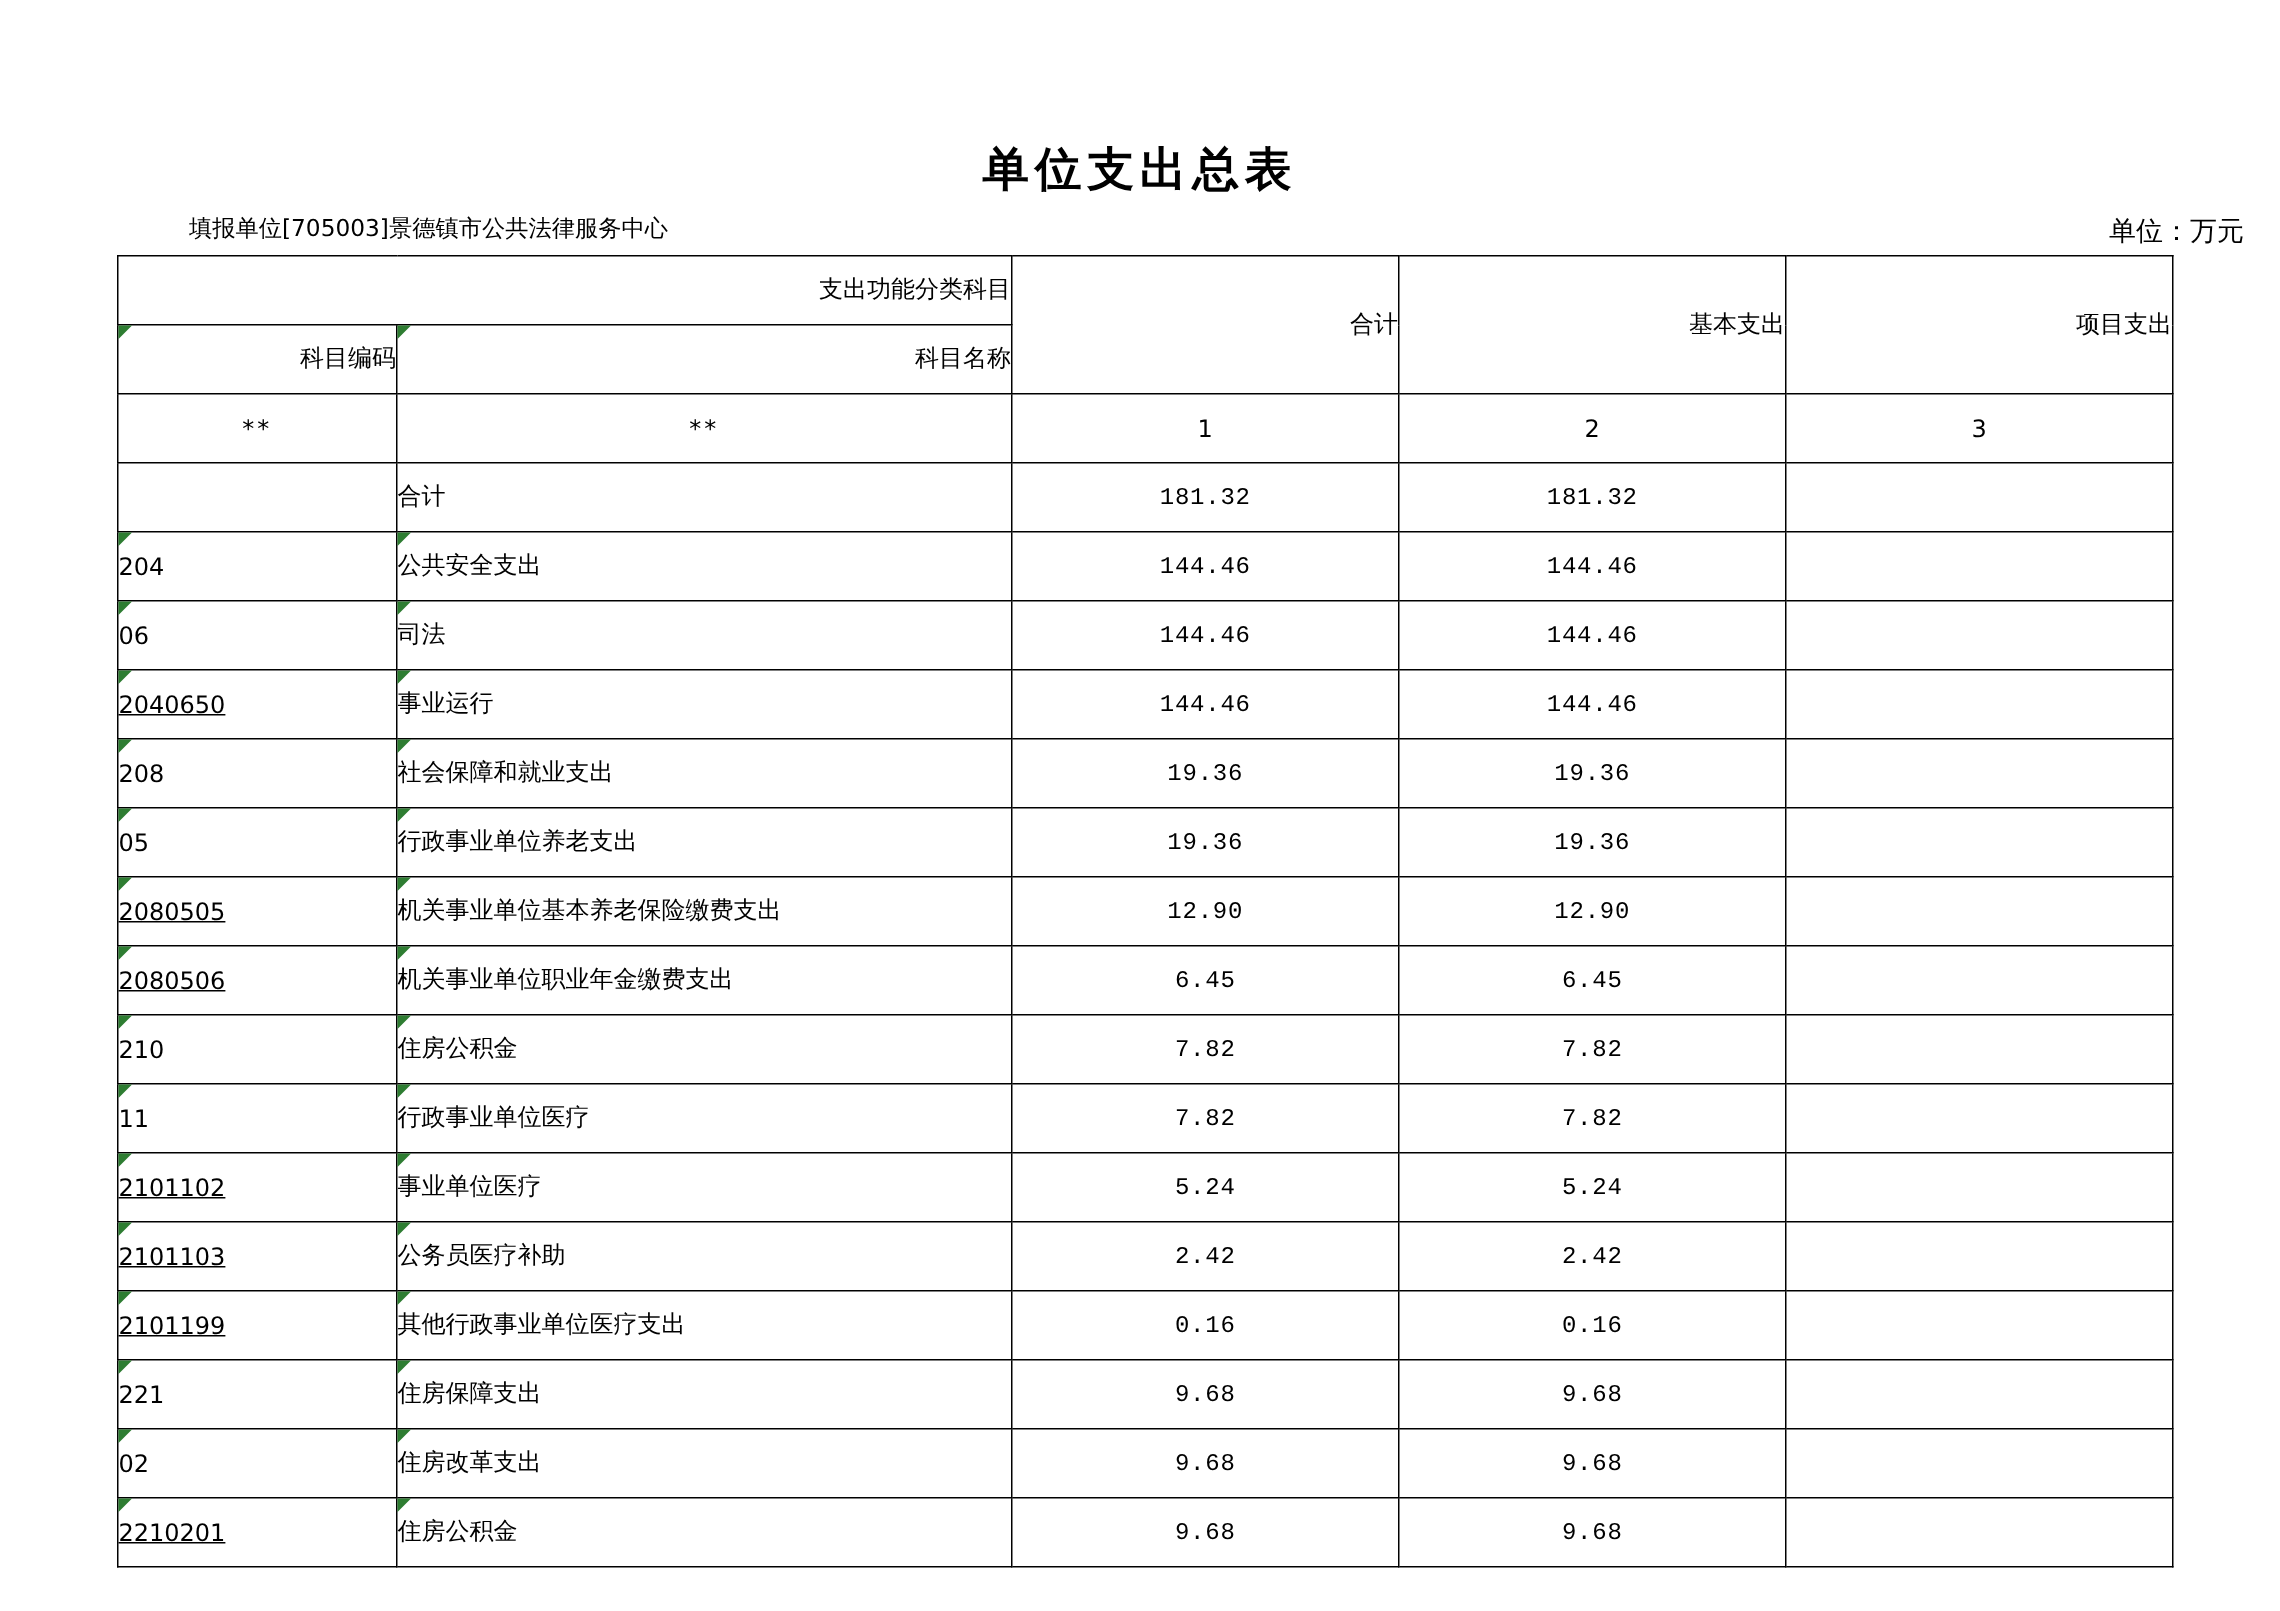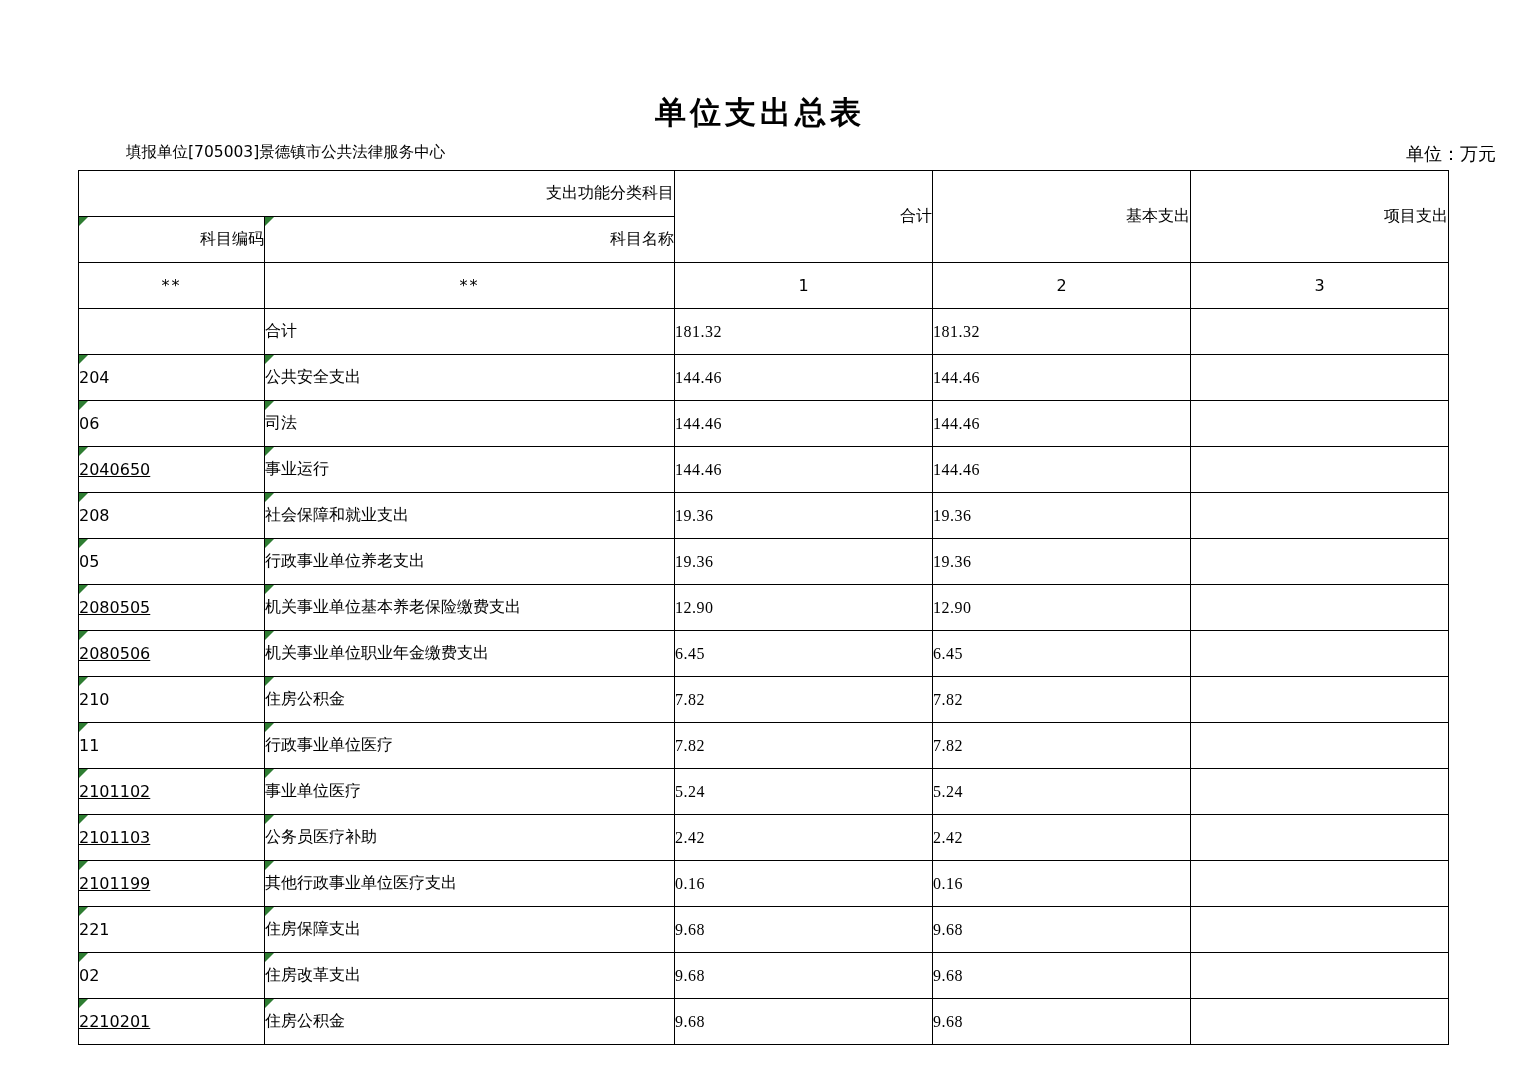--- a/index.html
+++ b/index.html
@@ -82,23 +82,23 @@
 
   .hd {
     text-align: right;
     font-size: 17px;
   }
   .hd-big {
     height: 46px;
   }
   .center { text-align: center; }
   .num {
-    text-align: left;
+    text-align: center;
     padding-right: 14px;
-    font-family: Liberation Serif, serif;
+    font-family: Liberation Mono, monospace;
     font-size: 15.5px;
     letter-spacing: 0.5px;
   }
   .lvl0 { padding-left: 8px; }
   .lvl1 { padding-left: 42px; }
   .lvl2 { padding-left: 42px; }
   .code-lvl0 { text-align: left; padding-left: 6px; }
   .code-lvl1 { text-align: left; padding-left: 28px; }
   .code-lvl2 { text-align: left; padding-left: 48px; text-decoration: underline; }
 

